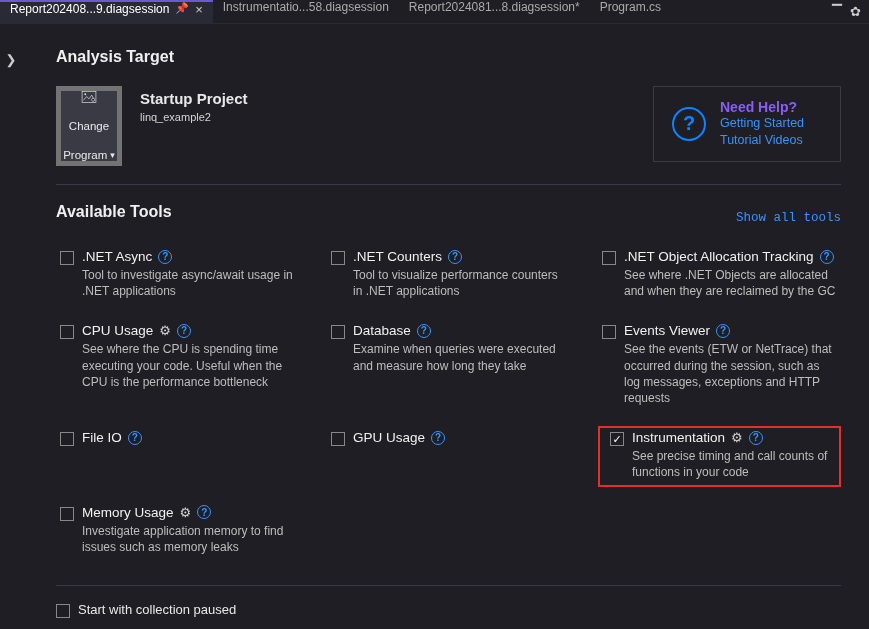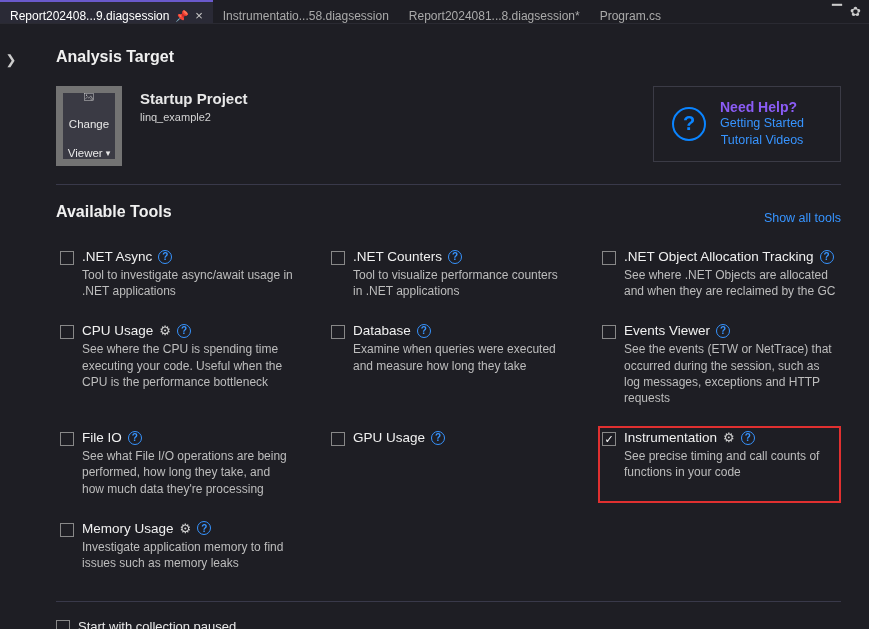--- a/index.html
+++ b/index.html
@@ -14,21 +14,21 @@
   }
   .tabbar {
     display: flex;
     align-items: center;
     height: 24px;
     background: #1e1e24;
     border-bottom: 1px solid #2a2a32;
   }
   .tab {
     display: flex;
-    align-items: flex-end;
+    align-items: flex-start;
     padding: 0 10px;
     height: 100%;
     color: #aaa;
     cursor: pointer;
     font-size: 12px;
     white-space: nowrap;
   }
   .tab.active {
     background: #2a2a36;
     color: #fff;
@@ -59,61 +59,61 @@
   h2.section-title { font-size: 16px; font-weight: 600; color: #f0f0f0; margin-bottom: 20px; }
   .target-row { display: flex; align-items: flex-start; gap: 18px; margin-bottom: 18px; }
   .change-target {
     width: 66px; height: 80px;
     background: #3a3a44;
     display: flex; flex-direction: column; align-items: center; justify-content: center;
     gap: 17px;
     cursor: pointer;
     font-size: 11.5px;
     color: #e8e8e8;
-    border: 7px solid #737373;
+    border: 5px solid #737373;
   }
   .change-target svg { width: 26px; height: 22px; }
   .change-target .label-row { display: flex; align-items: center; gap: 3px; }
   .startup { padding-top: 4px; }
   .startup-title { font-size: 15px; font-weight: 600; }
   .startup-sub { font-size: 11px; color: #d4d4d4; margin-top: 4px; }
   .help-card {
     margin-left: auto;
     border: 1px solid #3b3b46;
     padding: 12px 18px;
     display: flex; align-items: center; gap: 14px;
     min-width: 188px;
   }
   .help-icon {
     width: 34px; height: 34px; border-radius: 50%;
     border: 2px solid #0a84ff;
     display: flex; align-items: center; justify-content: center;
     color: #0a84ff; font-weight: 700; font-size: 20px;
   }
   .help-text .t { font-weight: 600; font-size: 14px; color: #8b5cf6; }
-  .help-text .l { color: #3794ff; font-size: 12.5px; cursor: pointer; line-height: 1.35; text-align: center; }
+  .help-text .l { color: #3794ff; font-size: 12.5px; cursor: pointer; line-height: 1.35; }
   hr.sep { border: none; border-top: 1px solid #39394a; margin: 10px 0 18px 0; }
   .avail-row { display: flex; align-items: center; justify-content: space-between; }
-  .show-all { color: #3794ff; font-size: 12.5px; cursor: pointer; }
+  .show-all { color: #3794ff; font-size: 12.5px; cursor: pointer; font-family: Liberation Mono, monospace; }
   .tools-grid {
     display: grid;
     grid-template-columns: 1fr 1fr 1fr;
     column-gap: 28px;
     row-gap: 14px;
     margin-top: 12px;
   }
   .tool {
     display: flex;
     align-items: flex-start;
     gap: 8px;
     padding: 4px 4px 6px 4px;
   }
   .tool.highlighted {
     border: 2px solid #e03030;
-    padding: 2px 2px 4px 2px;
+    padding: 2px 2px 4px 10px;
   }
   .tool-check {
     width: 14px; height: 14px;
     border: 1px solid #888;
     background: #1e1e24;
     flex-shrink: 0;
     margin-top: 2px;
     display: flex; align-items: center; justify-content: center;
     cursor: pointer;
     font-size: 11px;
@@ -170,21 +170,21 @@
     <div class="change-target">
       <svg viewBox="0 0 32 26">
         <rect x="1" y="1" width="30" height="24" fill="none" stroke="#ddd" stroke-width="1.5"></rect>
         <polyline points="4,20 11,12 16,17 22,9 28,20" fill="none" stroke="#ddd" stroke-width="1.5"></polyline>
         <circle cx="8" cy="7" r="2" fill="#ddd"></circle>
         <circle cx="25" cy="19" r="3.2" fill="#1e1e24" stroke="#ddd" stroke-width="1.4"></circle>
         <path d="M25 16.6v-1M25 22.6v-1M22.6 19h-1M28.4 19h-1" stroke="#ddd" stroke-width="1.3"></path>
       </svg>
       <span>Change</span>
       <span class="label-row">
-        <span>Viewer</span>
+        <span>Program</span>
         <span style="font-size:9px">▾</span>
       </span>
     </div>
 
     <div class="startup">
       <div class="startup-title">Startup Project</div>
       <div class="startup-sub">linq_example2</div>
     </div>
 
     <div class="help-card">
@@ -266,21 +266,20 @@
           <div class="tool-desc">See the events (ETW or NetTrace) that occurred during the session, such as log messages, exceptions and HTTP requests</div>
         </div>
       </div>
       <div class="tool">
         <div class="tool-check"></div>
         <div class="tool-body">
           <div class="tool-head">
             <span>File IO</span>
             <span class="info-icon">?</span>
           </div>
-          <div class="tool-desc">See what File I/O operations are being performed, how long they take, and how much data they're processing</div>
         </div>
       </div>
       <div class="tool">
         <div class="tool-check"></div>
         <div class="tool-body">
           <div class="tool-head">
             <span>GPU Usage</span>
             <span class="info-icon">?</span>
           </div>
         </div>

